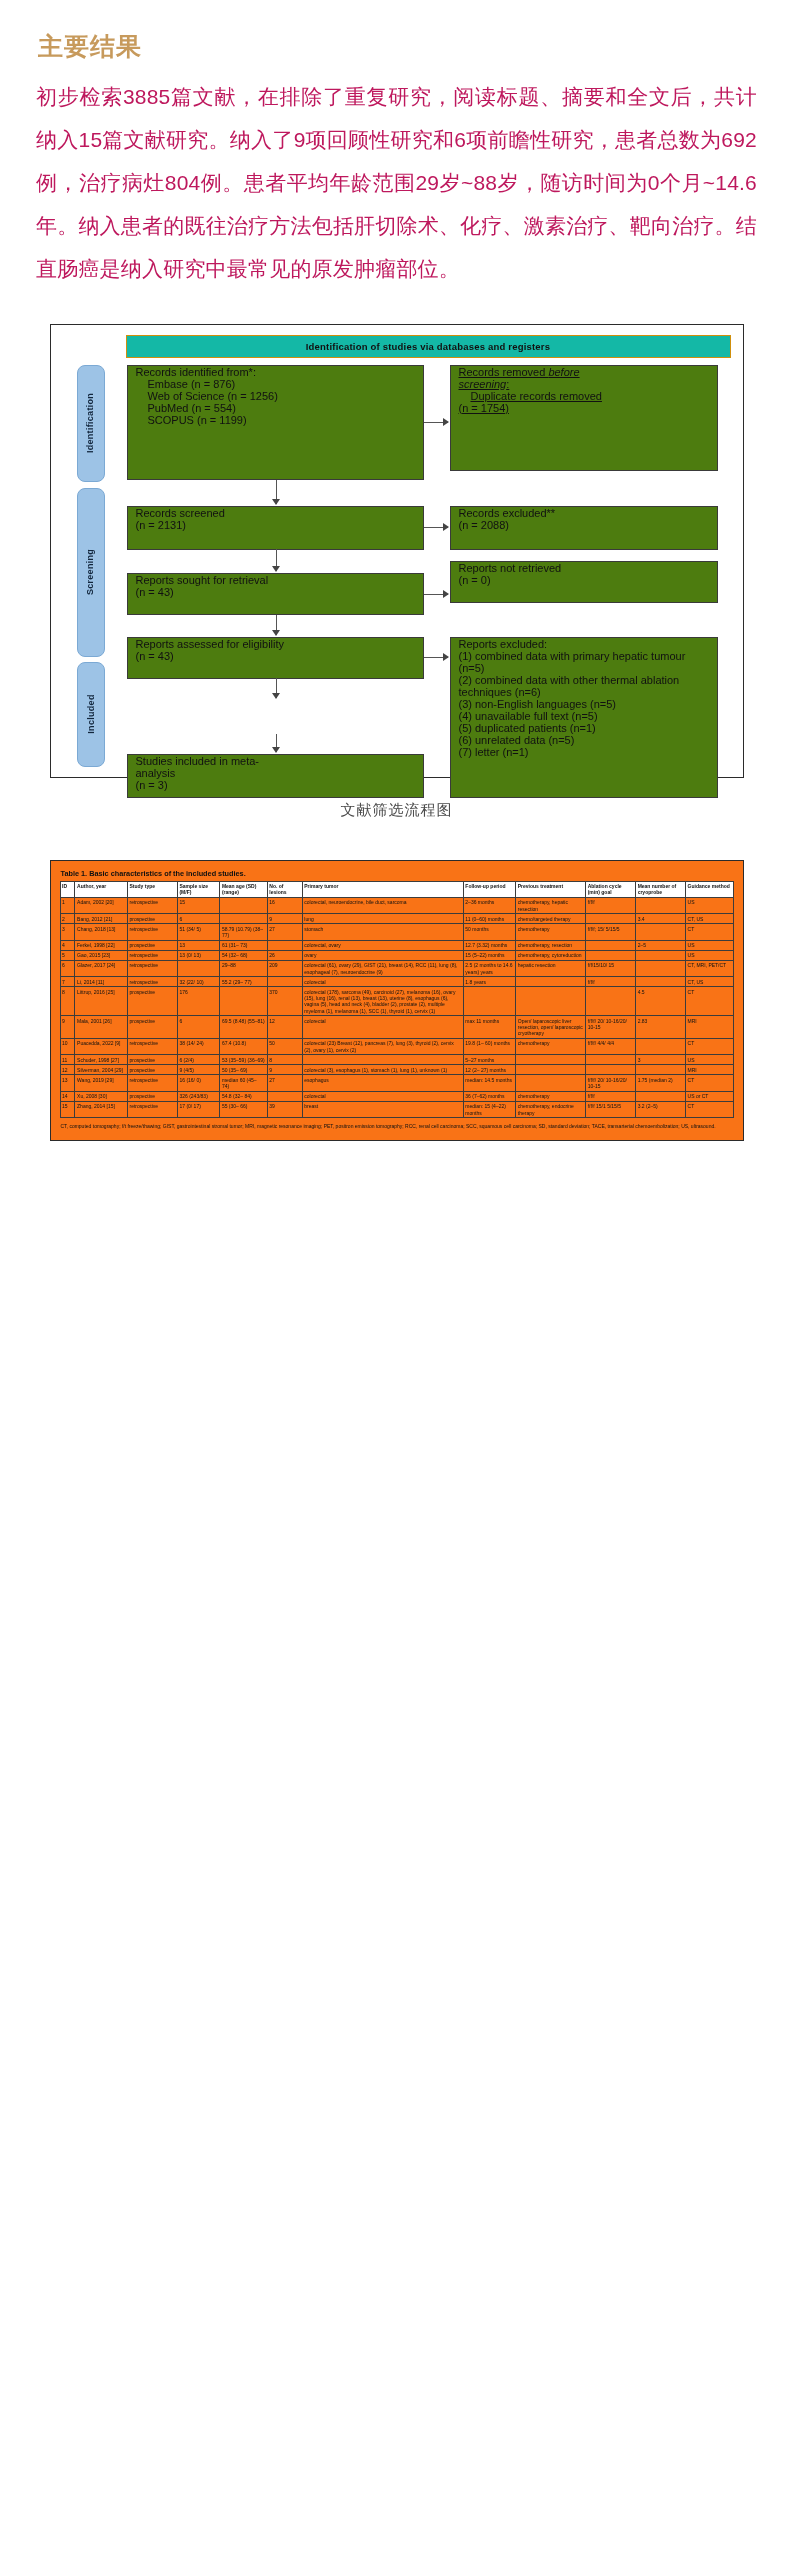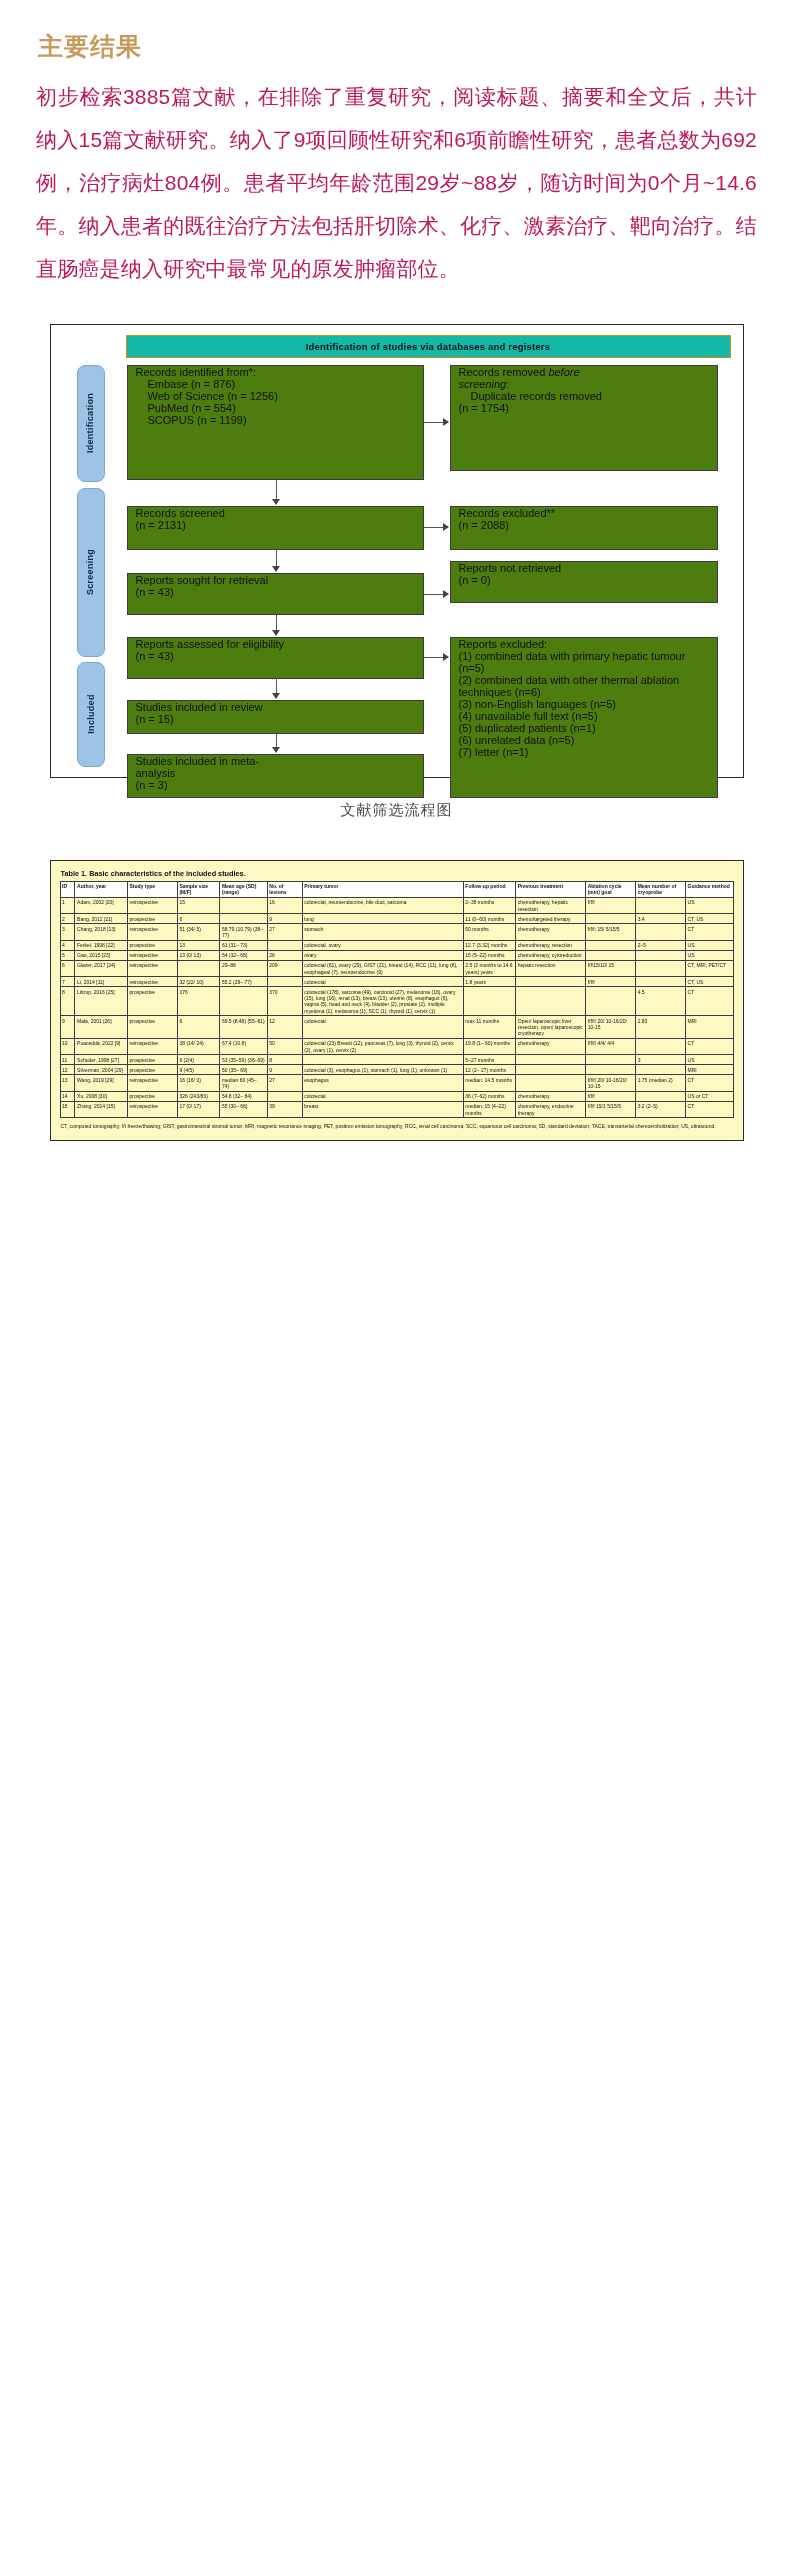--- a/index.html
+++ b/index.html
@@ -137,21 +137,21 @@
   }
   .arrow-h::after{
     content:"";position:absolute;right:-1px;top:-3.5px;
     border-top:4px solid transparent;border-bottom:4px solid transparent;
     border-left:6px solid #444;
   }
   
   .tablewrap{
     border:1px solid #2b2b2b;
     width:694px;margin:16px auto;
-    background:#fef9c3;
+    background:#f97316;
     padding:8px 9px 10px 9px;
     box-sizing:border-box;
   }
   .tbl-title{
     font-size:7.3px;font-weight:bold;color:#111;
     margin:0 0 3px 1px;
   }
   table.chars{
     border-collapse:collapse;
     width:100%;
@@ -235,39 +235,35 @@
 
           <div class="arrow-v" style="top:250px;left:149px;height:20px;"></div>
 
           <div class="pbox" style="top:272px;left:0;width:297px;height:42px;">
             <span>Reports assessed for eligibility</span><br>
             <span>(n = 43)</span>
           </div>
 
           <div class="arrow-v" style="top:313px;left:149px;height:20px;"></div>
 
-          <div class="pbox" style="top:335px;left:0;width:297px;height:34px;">
-            <span>Studies included in review</span><br>
-            <span>(n = 15)</span>
-          </div>
 
           <div class="arrow-v" style="top:369px;left:149px;height:18px;"></div>
 
           <div class="pbox" style="top:389px;left:0;width:297px;height:44px;">
             <span>Studies included in meta-</span><br>
             <span>analysis</span><br>
             <span>(n = 3)</span>
           </div>
         </div>
 
         <div class="boxes-col">
 
           <div class="arrow-h" style="top:57px;left:-8px;width:24px;"></div>
 
-          <div class="pbox" style="top:0;left:18px;width:268px;height:106px;">
+          <div class="pbox" style="top:0;left:18px;width:268px;height:106px;text-decoration:underline;">
             <span><span>Records removed </span><i>before</i></span><br>
             <span><i>screening</i><span>:</span></span>
             <span class="ind">Duplicate records removed</span>
             <span class="ind" style="padding-left:0">(n = 1754)</span>
           </div>
 
           <div class="arrow-h" style="top:162px;left:-8px;width:24px;"></div>
 
           <div class="pbox" style="top:141px;left:18px;width:268px;height:44px;">
             <span>Records excluded**</span><br>

